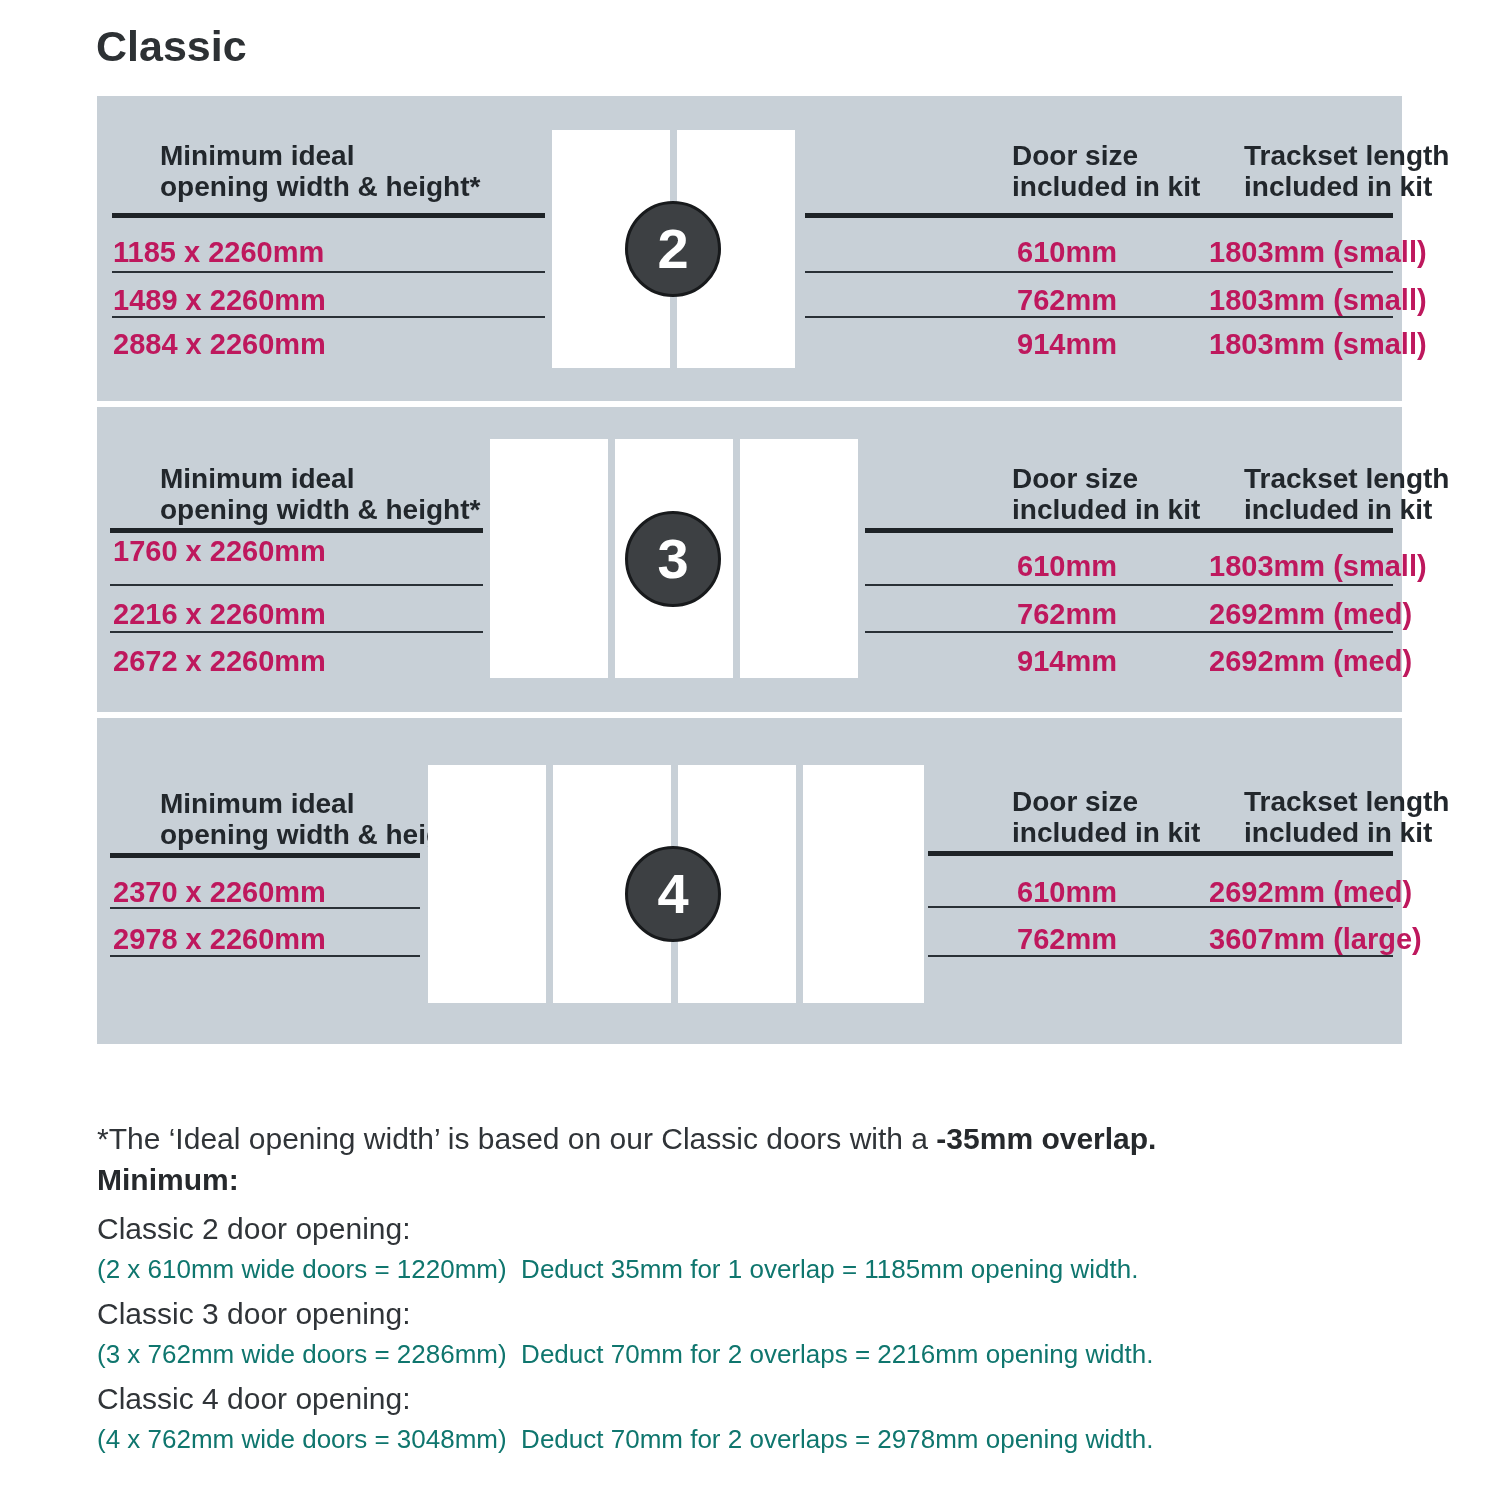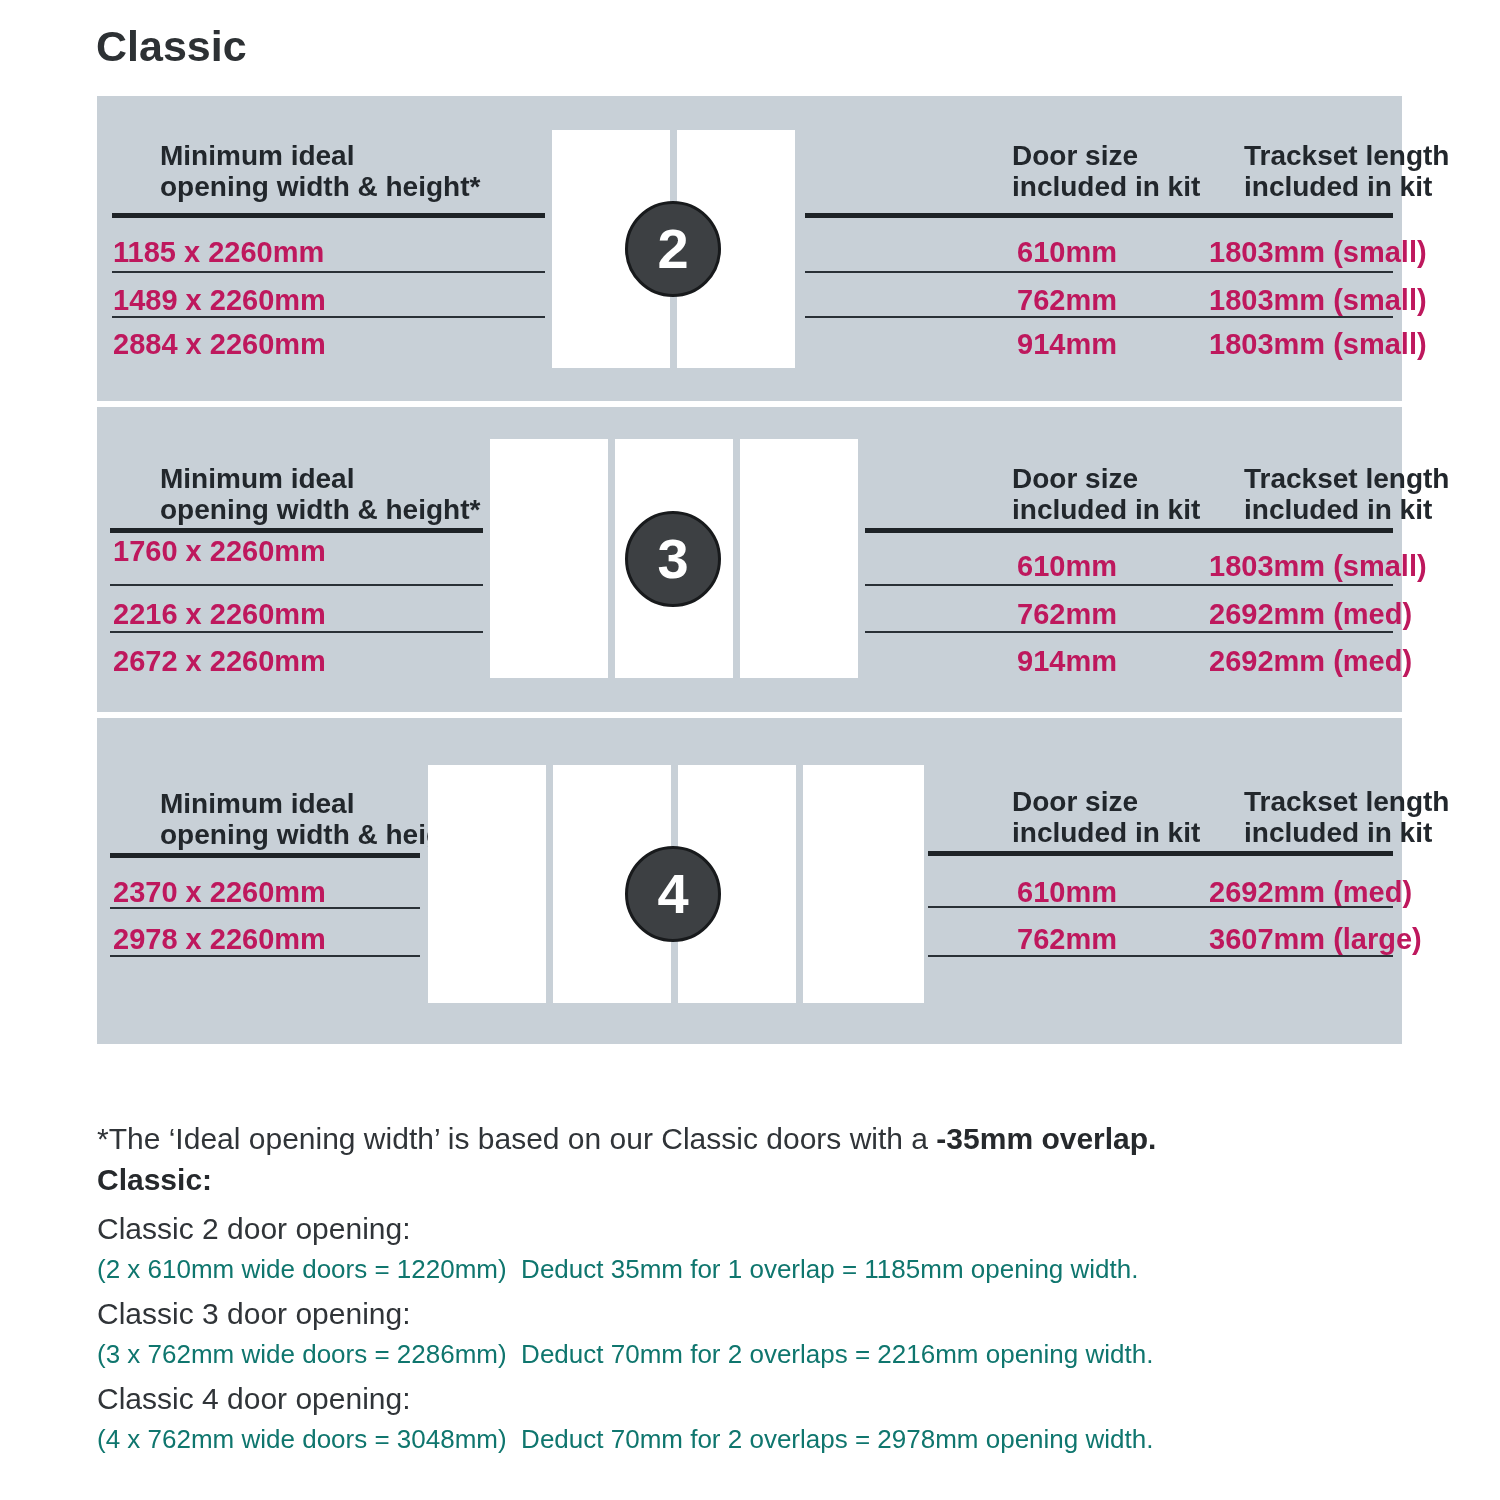--- a/index.html
+++ b/index.html
@@ -170,20 +170,20 @@
     <div class="door"></div>
     <div class="door" style="width:121px;"></div>
   </div>
   <div class="badge" style="left:528px;top:128px;">
     <span>4</span>
   </div>
 </section>
 
 <p class="note"><span>*The ‘Ideal opening width’ is based on our Classic doors with a </span><b>-35mm overlap.</b></p>
 
-<div class="ex-head">Classic:</div>
+<div class="ex-head">Minimum:</div>
 
 <div class="ex-label" style="top:1212px;">Classic 2 door opening:</div>
 <div class="ex-detail" style="top:1254px;">(2 x 610mm wide doors = 1220mm)  Deduct 35mm for 1 overlap = 1185mm opening width.</div>
 <div class="ex-label" style="top:1297px;">Classic 3 door opening:</div>
 <div class="ex-detail" style="top:1339px;">(3 x 762mm wide doors = 2286mm)  Deduct 70mm for 2 overlaps = 2216mm opening width.</div>
 <div class="ex-label" style="top:1382px;">Classic 4 door opening:</div>
 <div class="ex-detail" style="top:1424px;">(4 x 762mm wide doors = 3048mm)  Deduct 70mm for 2 overlaps = 2978mm opening width.</div>
 
 </body></html>

